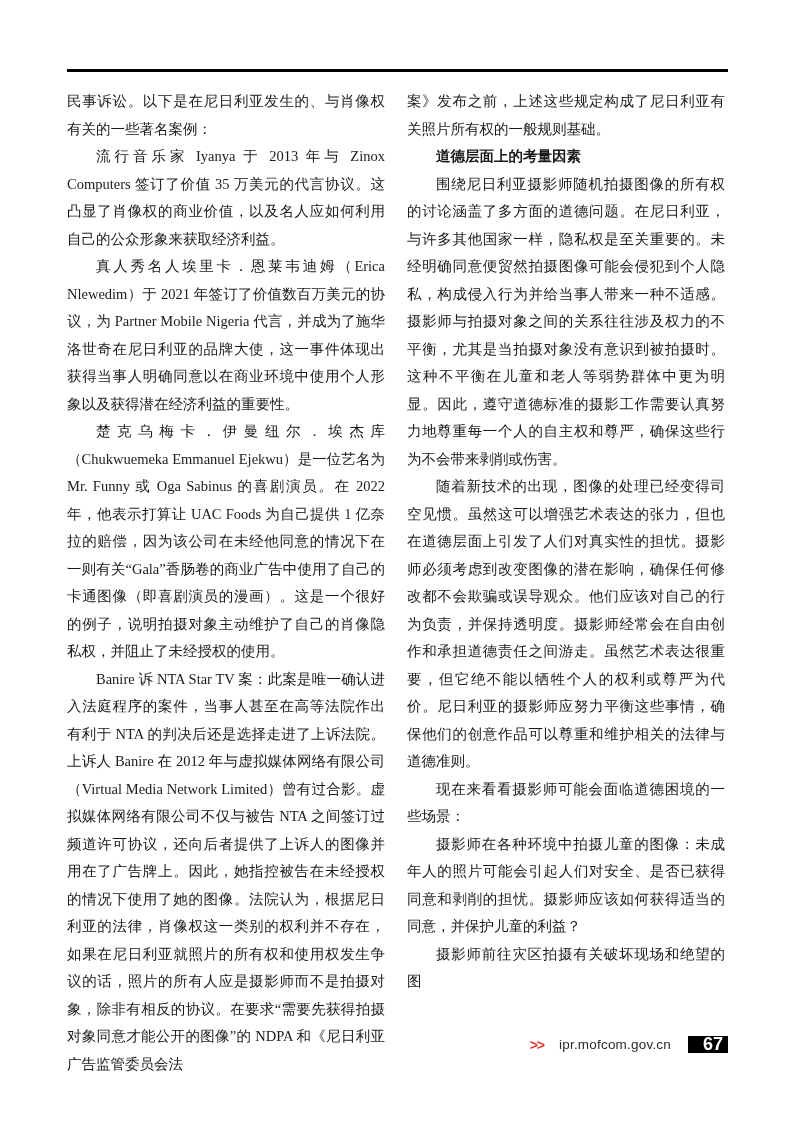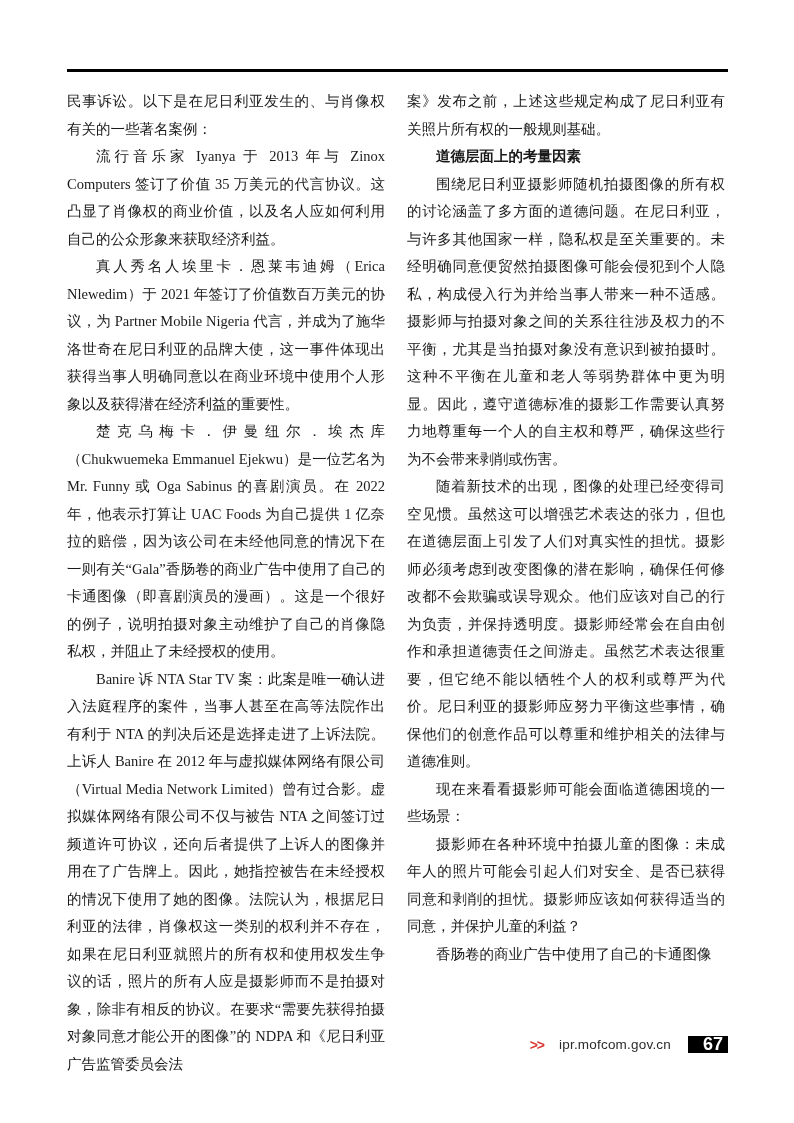--- a/index.html
+++ b/index.html
@@ -101,21 +101,21 @@
 
         <p class="indent">围绕尼日利亚摄影师随机拍摄图像的所有权的讨论涵盖了多方面的道德问题。在尼日利亚，与许多其他国家一样，隐私权是至关重要的。未经明确同意便贸然拍摄图像可能会侵犯到个人隐私，构成侵入行为并给当事人带来一种不适感。摄影师与拍摄对象之间的关系往往涉及权力的不平衡，尤其是当拍摄对象没有意识到被拍摄时。这种不平衡在儿童和老人等弱势群体中更为明显。因此，遵守道德标准的摄影工作需要认真努力地尊重每一个人的自主权和尊严，确保这些行为不会带来剥削或伤害。</p>
 
         <p class="indent">随着新技术的出现，图像的处理已经变得司空见惯。虽然这可以增强艺术表达的张力，但也在道德层面上引发了人们对真实性的担忧。摄影师必须考虑到改变图像的潜在影响，确保任何修改都不会欺骗或误导观众。他们应该对自己的行为负责，并保持透明度。摄影师经常会在自由创作和承担道德责任之间游走。虽然艺术表达很重要，但它绝不能以牺牲个人的权利或尊严为代价。尼日利亚的摄影师应努力平衡这些事情，确保他们的创意作品可以尊重和维护相关的法律与道德准则。</p>
 
         <p class="indent">现在来看看摄影师可能会面临道德困境的一些场景：</p>
 
 
         <p class="indent">摄影师在各种环境中拍摄儿童的图像：未成年人的照片可能会引起人们对安全、是否已获得同意和剥削的担忧。摄影师应该如何获得适当的同意，并保护儿童的利益？</p>
 
-        <p class="indent">香肠卷的商业广告中使用了自己的卡通图像</p>
+        <p class="indent">摄影师前往灾区拍摄有关破坏现场和绝望的图</p>
       </div>
   </div>
 
   <div class="footer">
     <span class="chevrons">&gt;&gt;</span>
     <span class="site-url">ipr.mofcom.gov.cn</span>
     <span class="page-box">
       <span>67</span>
     </span>
   </div>

